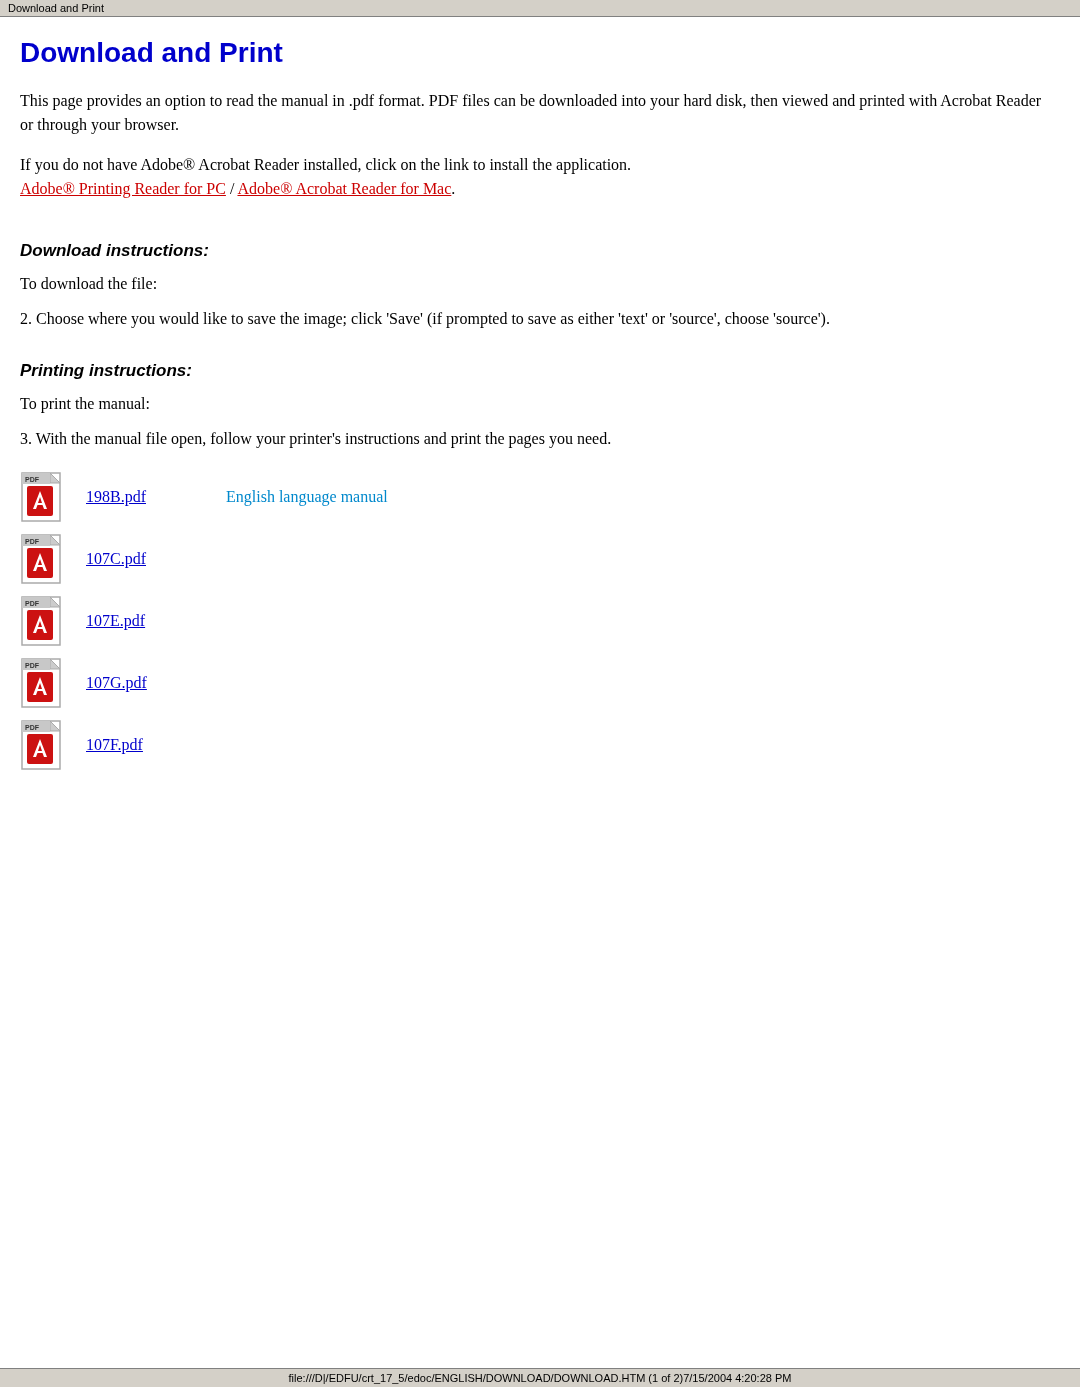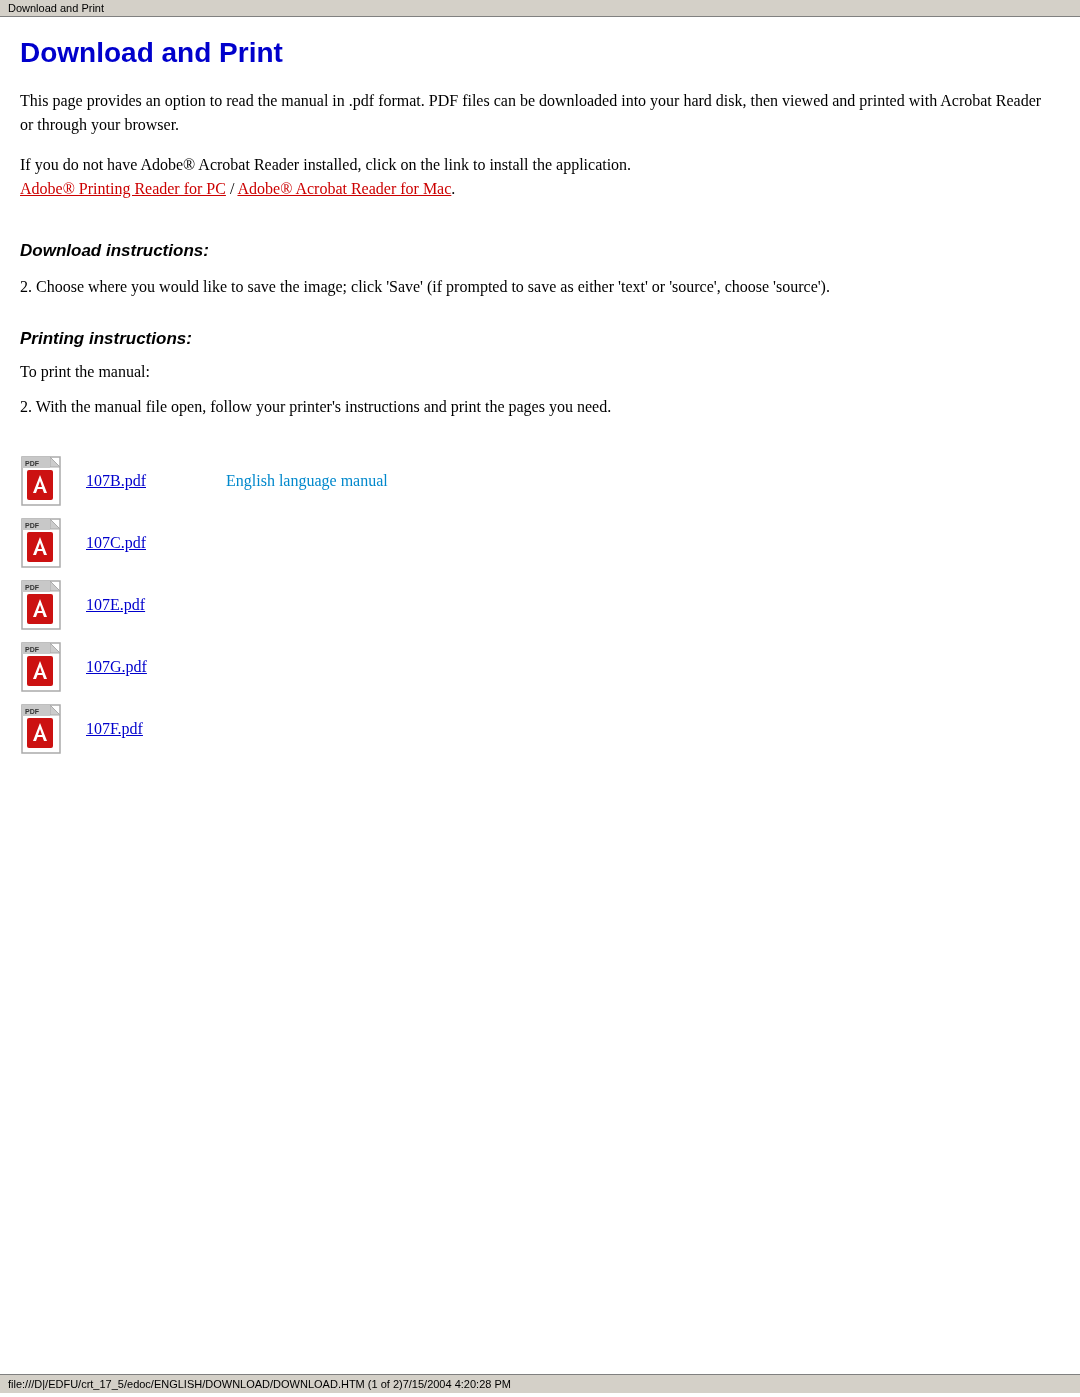--- a/index.html
+++ b/index.html
@@ -73,21 +73,21 @@
       font-size: 16px;
       line-height: 1.5;
       margin-bottom: 16px;
     }
 
     .download-section {
       margin-bottom: 30px;
     }
 
     .print-section {
-      margin-bottom: 36px;
+      margin-bottom: 20px;
     }
 
     .pdf-files-section {
       margin-top: 10px;
     }
 
     .pdf-row {
       display: flex;
       align-items: center;
       margin-bottom: 10px;
@@ -110,29 +110,30 @@
 
     .english-label {
       color: #0088cc;
       font-size: 16px;
       font-family: Times New Roman, serif;
       margin-left: 80px;
     }
 
     .status-bar {
       position: fixed;
-      bottom: 4px;
+      bottom: 10px;
       left: 0;
       width: 1080px;
       background: #d4d0c8;
       border-top: 1px solid #808080;
       padding: 3px 8px;
       font-size: 11px;
       font-family: Arial, sans-serif;
       color: #000;
+      text-align: center;
     }
   </style>
 </head>
 <body>
 
 <div class="browser-title-bar">
   <span>Download and Print</span>
 </div>
 
 <div class="page-content">
@@ -141,27 +142,28 @@
 
   <p class="intro-text">This page provides an option to read the manual in .pdf format. PDF files can be downloaded into your hard disk, then viewed and printed with Acrobat Reader or through your browser.</p>
 
   <p class="acrobat-links-para">
     <span>If you do not have Adobe® Acrobat Reader installed, click on the link to install the application.</span><br>
     <a class="red-link" href="#">Adobe® Printing Reader for PC</a><span> / </span><a class="red-link" href="#">Adobe® Acrobat Reader for Mac</a><span>.</span>
   </p>
 
   <div class="download-section">
     <p class="section-heading">Download instructions:</p>
+    <p class="instruction-intro">To download the file:</p>
     <p class="instruction-item">2. Choose where you would like to save the image; click 'Save' (if prompted to save as either 'text' or 'source', choose 'source').</p>
   </div>
 
   <div class="print-section">
     <p class="section-heading">Printing instructions:</p>
     <p class="instruction-intro">To print the manual:</p>
-    <p class="instruction-item">2. With the manual file open, follow your printer's instructions and print the pages you need.</p>
+    <p class="instruction-item">3. With the manual file open, follow your printer's instructions and print the pages you need.</p>
   </div>
 
   <div class="pdf-files-section" id="pdf-rows-container">
 
   <div class="pdf-row">
         <div class="pdf-icon">
       <svg width="52" height="52" viewBox="0 0 52 52" xmlns="http://www.w3.org/2000/svg">
 
         <rect x="2" y="2" width="38" height="48" fill="white" stroke="#aaa" stroke-width="1.5"></rect>
 
@@ -170,21 +172,21 @@
         <rect x="2" y="2" width="28" height="11" fill="#c8c8c8"></rect>
         <text x="5" y="11" font-size="7" font-weight="bold" font-family="Arial, sans-serif" fill="#333">PDF</text>
 
         <rect x="7" y="15" width="26" height="30" fill="#cc1111" rx="2"></rect>
 
         <polygon points="20,20 27,38 24,38 22.5,34 17.5,34 16,38 13,38" fill="white"></polygon>
         <polygon points="20,26 22,32 18,32" fill="#cc1111"></polygon>
 
       </svg>
     </div>
-        <a href="#" class="pdf-link">107B.pdf</a>
+        <a href="#" class="pdf-link">198B.pdf</a>
         <span class="english-label">English language manual</span>
       </div>
       <div class="pdf-row">
         <div class="pdf-icon">
       <svg width="52" height="52" viewBox="0 0 52 52" xmlns="http://www.w3.org/2000/svg">
 
         <rect x="2" y="2" width="38" height="48" fill="white" stroke="#aaa" stroke-width="1.5"></rect>
 
         <polygon points="30,2 40,12 30,12" fill="#ccc" stroke="#aaa" stroke-width="1"></polygon>
 

